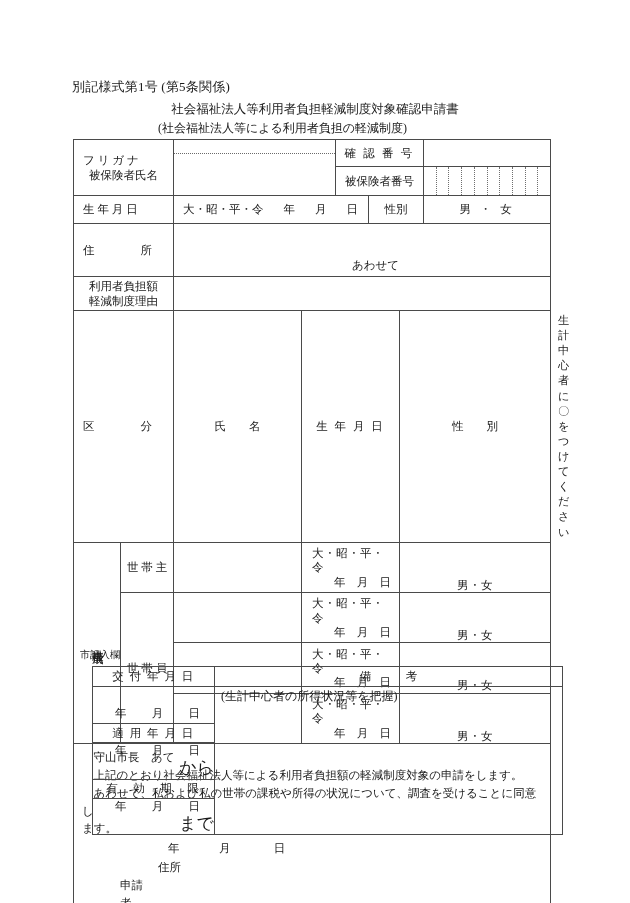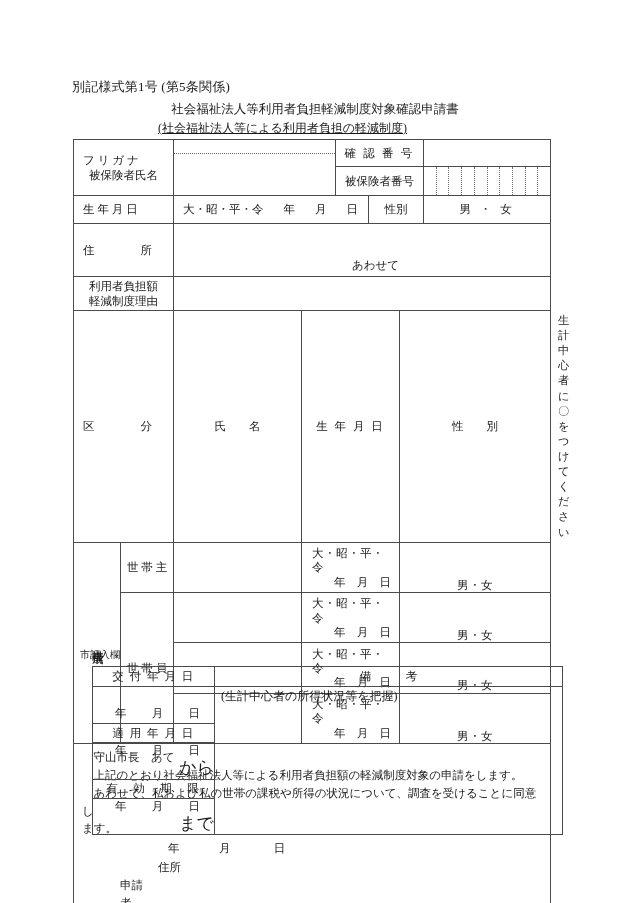--- a/index.html
+++ b/index.html
@@ -17,21 +17,21 @@
   .form-no{
     position:absolute;left:72px;top:78px;
     font-size:13px;letter-spacing:.2px;white-space:nowrap;
   }
   .doc-title{
     position:absolute;left:0;top:101px;width:630px;
     text-align:center;font-size:12.5px;white-space:nowrap;
   }
   .doc-subtitle{
     position:absolute;left:0;top:120px;width:565px;
-    text-align:center;font-size:12px;white-space:nowrap;text-decoration:underline;
+    text-align:center;font-size:12px;white-space:nowrap;
   }
 
   
   table{border-collapse:collapse;table-layout:fixed;}
   td{
     border:1px solid #4a4a4a;
     font-size:11.5px;
     padding:0;
     vertical-align:middle;
     line-height:1.25;

